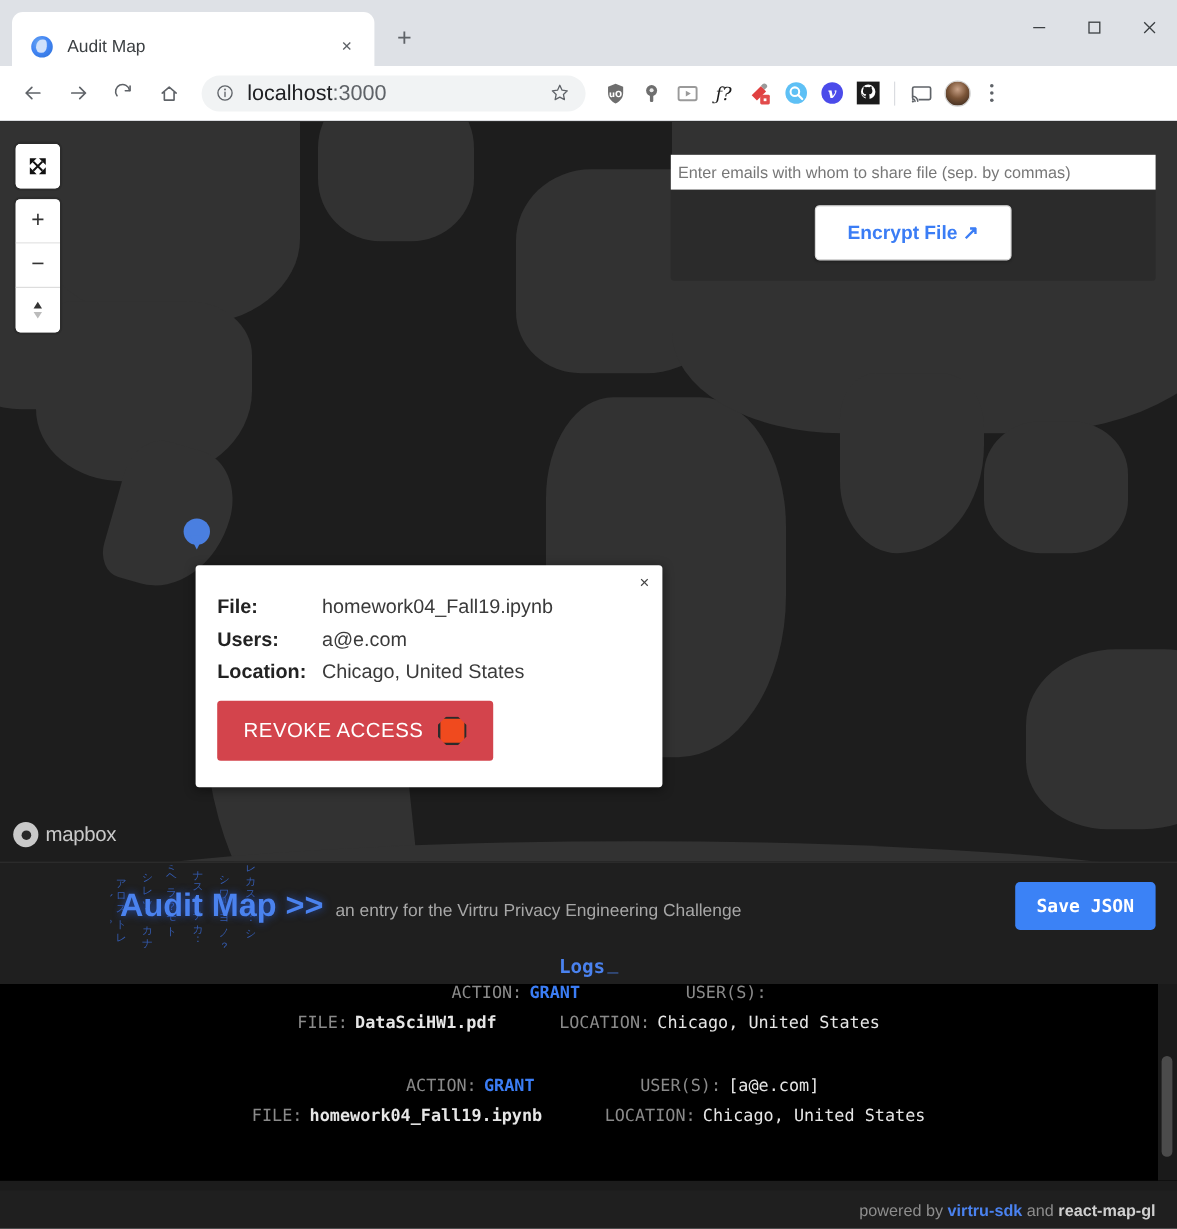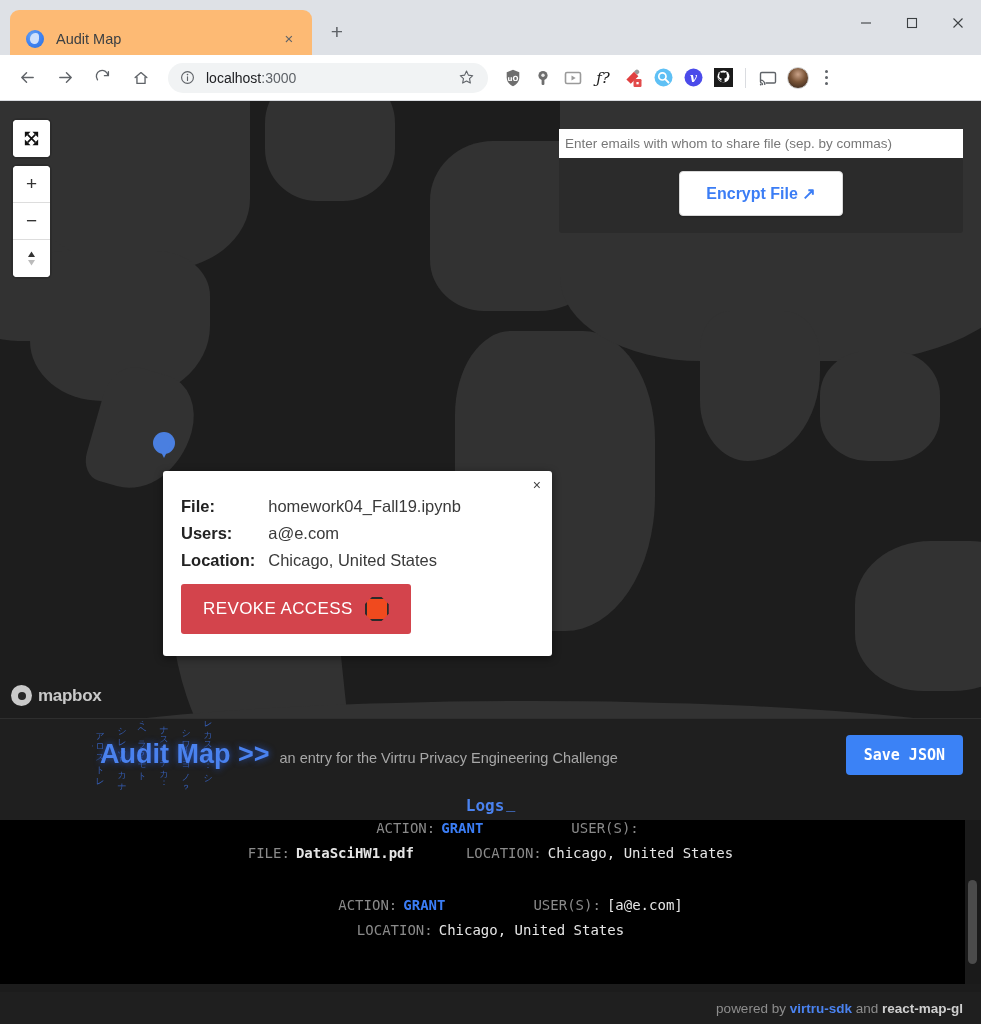--- a/index.html
+++ b/index.html
@@ -10,21 +10,21 @@
   }
   .window { width: 981px; height: 1024px; position: relative; background: #fff; display: flex; flex-direction: column; }
 
   
   .titlebar {
     height: 55px; background: #dee1e6; position: relative;
     display: flex; align-items: flex-end; flex: 0 0 55px;
   }
   .tabstrip { display: flex; align-items: flex-end; height: 100%; padding-left: 10px; }
   .tab {
-    width: 302px; height: 45px; background: #fdba74;
+    width: 302px; height: 45px; background: #ffffff;
     border-radius: 9px 9px 0 0; display: flex; align-items: center;
     padding: 12px 12px 0 16px; position: relative;
   }
   .tab-fav {
     width: 18px; height: 18px; border-radius: 50%;
     background: radial-gradient(circle at 38% 34%, #6ca8f0 0%, #4285f4 46%, #2b6fd4 100%);
     position: relative; flex: 0 0 18px; overflow: hidden;
   }
   .tab-fav::before {
     content: ""; position: absolute; left: 4px; top: 3px;
@@ -55,21 +55,21 @@
   }
   .navbtn {
     width: 30px; height: 30px; margin: 0 4px; color: #5f6368;
     display: flex; align-items: center; justify-content: center; flex: 0 0 30px;
   }
   .omnibox {
     flex: 0 0 320px; height: 30px; background: #f1f3f4; border-radius: 16px;
     display: flex; align-items: center; padding: 0 12px; margin-left: 8px; margin-right: 6px;
   }
   .omni-info { width: 16px; height: 16px; flex: 0 0 16px; color: #5f6368; }
-  .omni-url { font-size: 14px; color: #202124; margin-left: 10px; flex: 1; white-space: nowrap; }
+  .omni-url { font-size: 18px; color: #202124; margin-left: 10px; flex: 1; white-space: nowrap; }
   .omni-url .dim { color: #5f6368; }
   .omni-star { width: 18px; height: 18px; color: #5f6368; flex: 0 0 18px; }
   .exticons { display: flex; align-items: center; gap: 0; margin-left: 4px; }
   .exticon { width: 30px; height: 30px; display: flex; align-items: center; justify-content: center; position: relative; }
   .divider-v { width: 1px; height: 20px; background: #dadce0; margin: 0 7px; }
   .avatar {
     width: 22px; height: 22px; border-radius: 50%;
     background: radial-gradient(circle at 50% 32%, #c9a288 0%, #7a5437 45%, #2e2119 100%);
     border: 1px solid #d0d0d0;
   }
@@ -155,21 +155,21 @@
 
   .mapbox-logo {
     position: absolute; left: 11px; bottom: 12px; display: flex; align-items: center;
     gap: 6px; opacity: .85;
   }
   .mb-circle {
     width: 21px; height: 21px; border-radius: 50%; background: #e8e8e8;
     display: flex; align-items: center; justify-content: center;
   }
   .mb-inner { width: 8px; height: 8px; border-radius: 50%; background: #2a2a2a; }
-  .mb-text { color: #e8e8e8; font-size: 17px; font-weight: bold; letter-spacing: -.3px; }
+  .mb-text { color: #e8e8e8; font-size: 17px; font-weight: normal; letter-spacing: -.3px; }
 
   
   .appbar {
     position: absolute; left: 0; right: 0; bottom: 234px; height: 72px;
     background: #1f1f1f; display: flex; align-items: center; padding: 0 18px;
     border-top: 1px solid #2e2e2e;
   }
   .brand { position: relative; margin-left: 82px; display: flex; align-items: baseline; gap: 10px; }
   .matrix-rain {
     position: absolute; left: -8px; top: -18px; width: 135px; height: 72px;
@@ -501,20 +501,21 @@
         </div>
 
         <div class="log-gap"></div>
 
         <div class="log-entry">
           <div class="log-row r1">
             <span><span class="lbl">ACTION:</span><span class="val action">GRANT</span></span>
             <span><span class="lbl">USER(S):</span><span class="val plain">[a@e.com]</span></span>
           </div>
           <div class="log-row r2">
+            <span><span class="lbl">FILE:</span><span class="val">homework04_Fall19.ipynb</span></span>
             <span><span class="lbl">LOCATION:</span><span class="val plain">Chicago, United States</span></span>
           </div>
         </div>
 
       </div>
       <div class="logs-sb"></div>
     </div>
 
     <div class="footer">
       <span class="footer-text"><span>powered by </span><b>virtru-sdk</b><span> and </span><i>react-map-gl</i></span>

